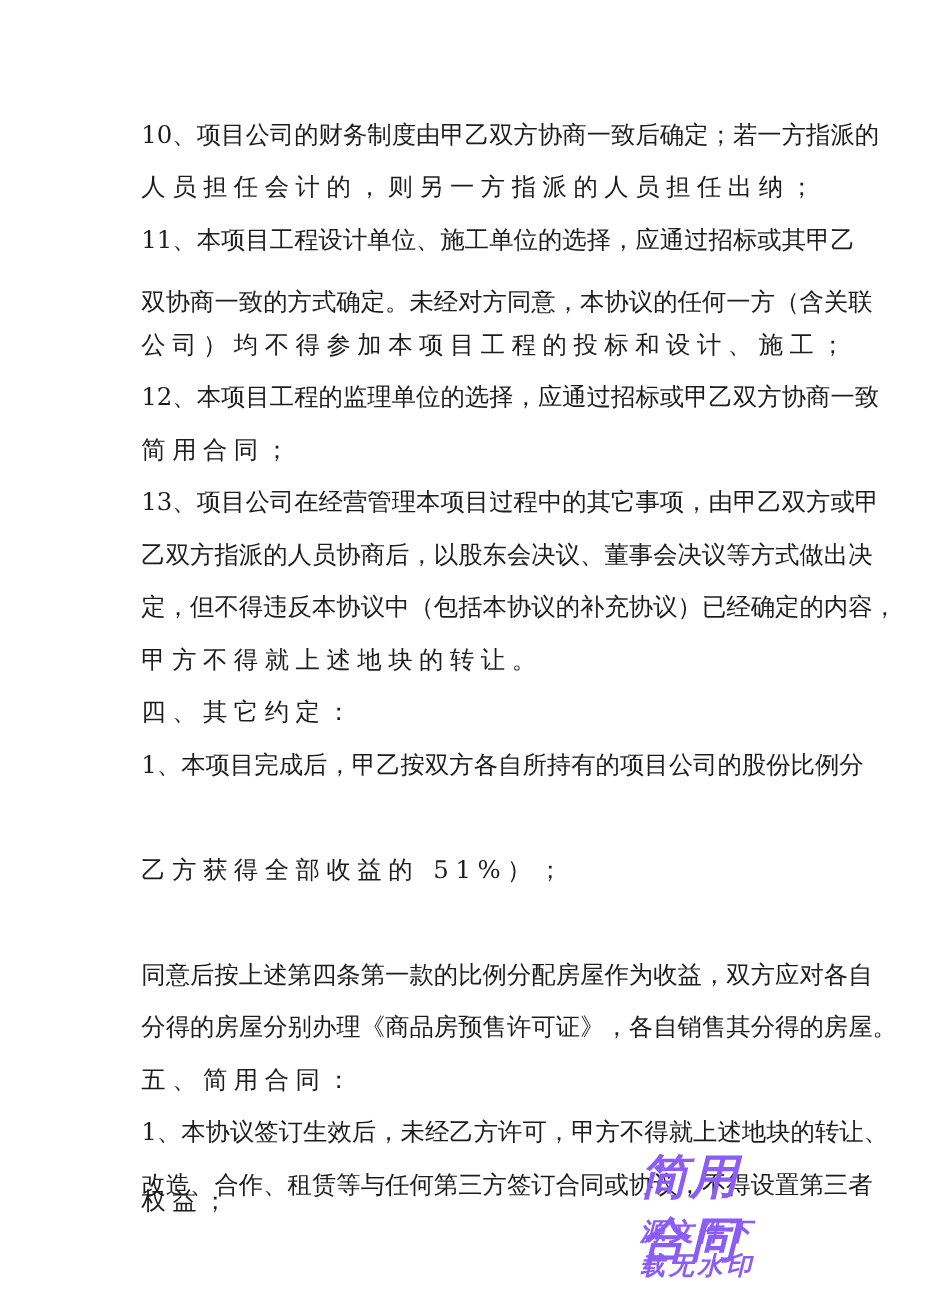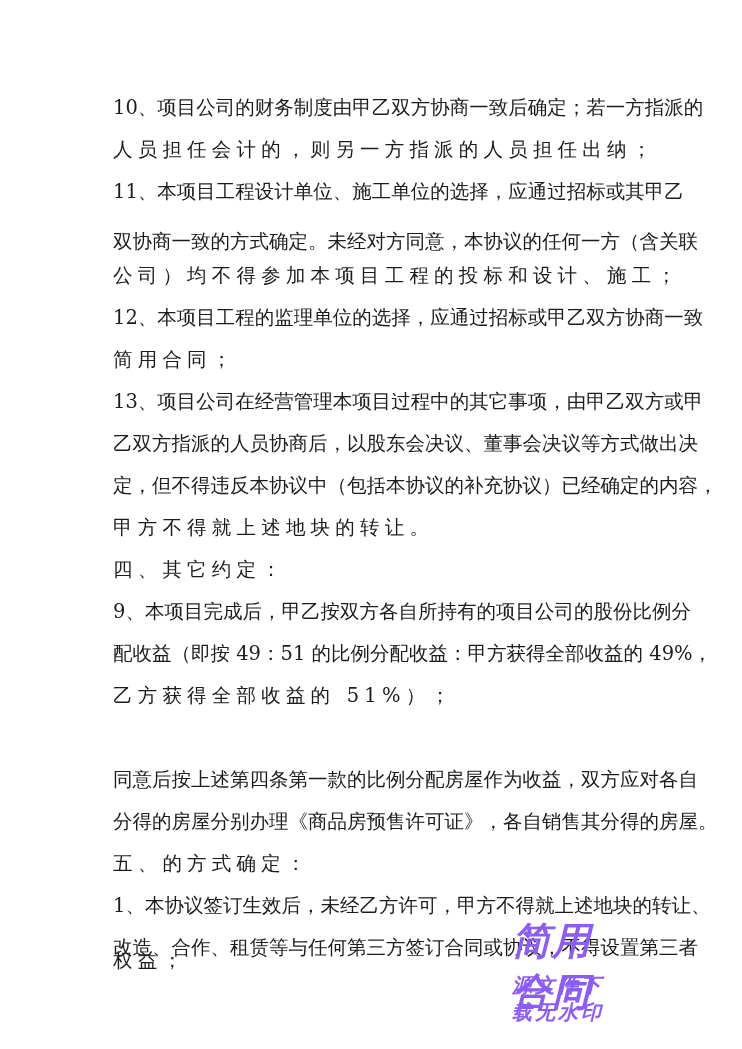--- a/index.html
+++ b/index.html
@@ -23,25 +23,24 @@
   <div class="line" style="top:177px">11、本项目工程设计单位、施工单位的选择，应通过招标或其甲乙</div>
   <div class="line" style="top:227px">双协商一致的方式确定。未经对方同意，本协议的任何一方（含关联</div>
   <div class="line short" style="top:261px">公司）均不得参加本项目工程的投标和设计、施工；</div>
   <div class="line" style="top:303px">12、本项目工程的监理单位的选择，应通过招标或甲乙双方协商一致</div>
   <div class="line short" style="top:345px">简用合同；</div>
   <div class="line" style="top:387px">13、项目公司在经营管理本项目过程中的其它事项，由甲乙双方或甲</div>
   <div class="line" style="top:429px">乙双方指派的人员协商后，以股东会决议、董事会决议等方式做出决</div>
   <div class="line" style="top:471px">定，但不得违反本协议中（包括本协议的补充协议）已经确定的内容，</div>
   <div class="line short" style="top:513px">甲方不得就上述地块的转让。</div>
   <div class="line short" style="top:555px">四、其它约定：</div>
-  <div class="line" style="top:597px">9、本项目完成后，甲乙按双方各自所持有的项目公司的股份比例分</div>
-  <div class="line" style="top:639px">配收益（即按 49：51 的比例分配收益：甲方获得全部收益的 49%，</div>
+  <div class="line" style="top:597px">1、本项目完成后，甲乙按双方各自所持有的项目公司的股份比例分</div>
   <div class="line short" style="top:681px">乙方获得全部收益的 51%）；</div>
   <div class="line" style="top:765px">同意后按上述第四条第一款的比例分配房屋作为收益，双方应对各自</div>
   <div class="line" style="top:807px">分得的房屋分别办理《商品房预售许可证》，各自销售其分得的房屋。</div>
-  <div class="line short" style="top:849px">五、的方式确定：</div>
+  <div class="line short" style="top:849px">五、简用合同：</div>
   <div class="line" style="top:891px">1、本协议签订生效后，未经乙方许可，甲方不得就上述地块的转让、</div>
   <div class="line" style="top:933px">改造、合作、租赁等与任何第三方签订合同或协议，不得设置第三者</div>
   <div class="line short" style="top:946px">权益；</div>
 
   <div class="wm wm-title">简用合同</div>
   <div class="wm wm-sub">源文件下载无水印</div>
 </div>
 
 </body></html>

